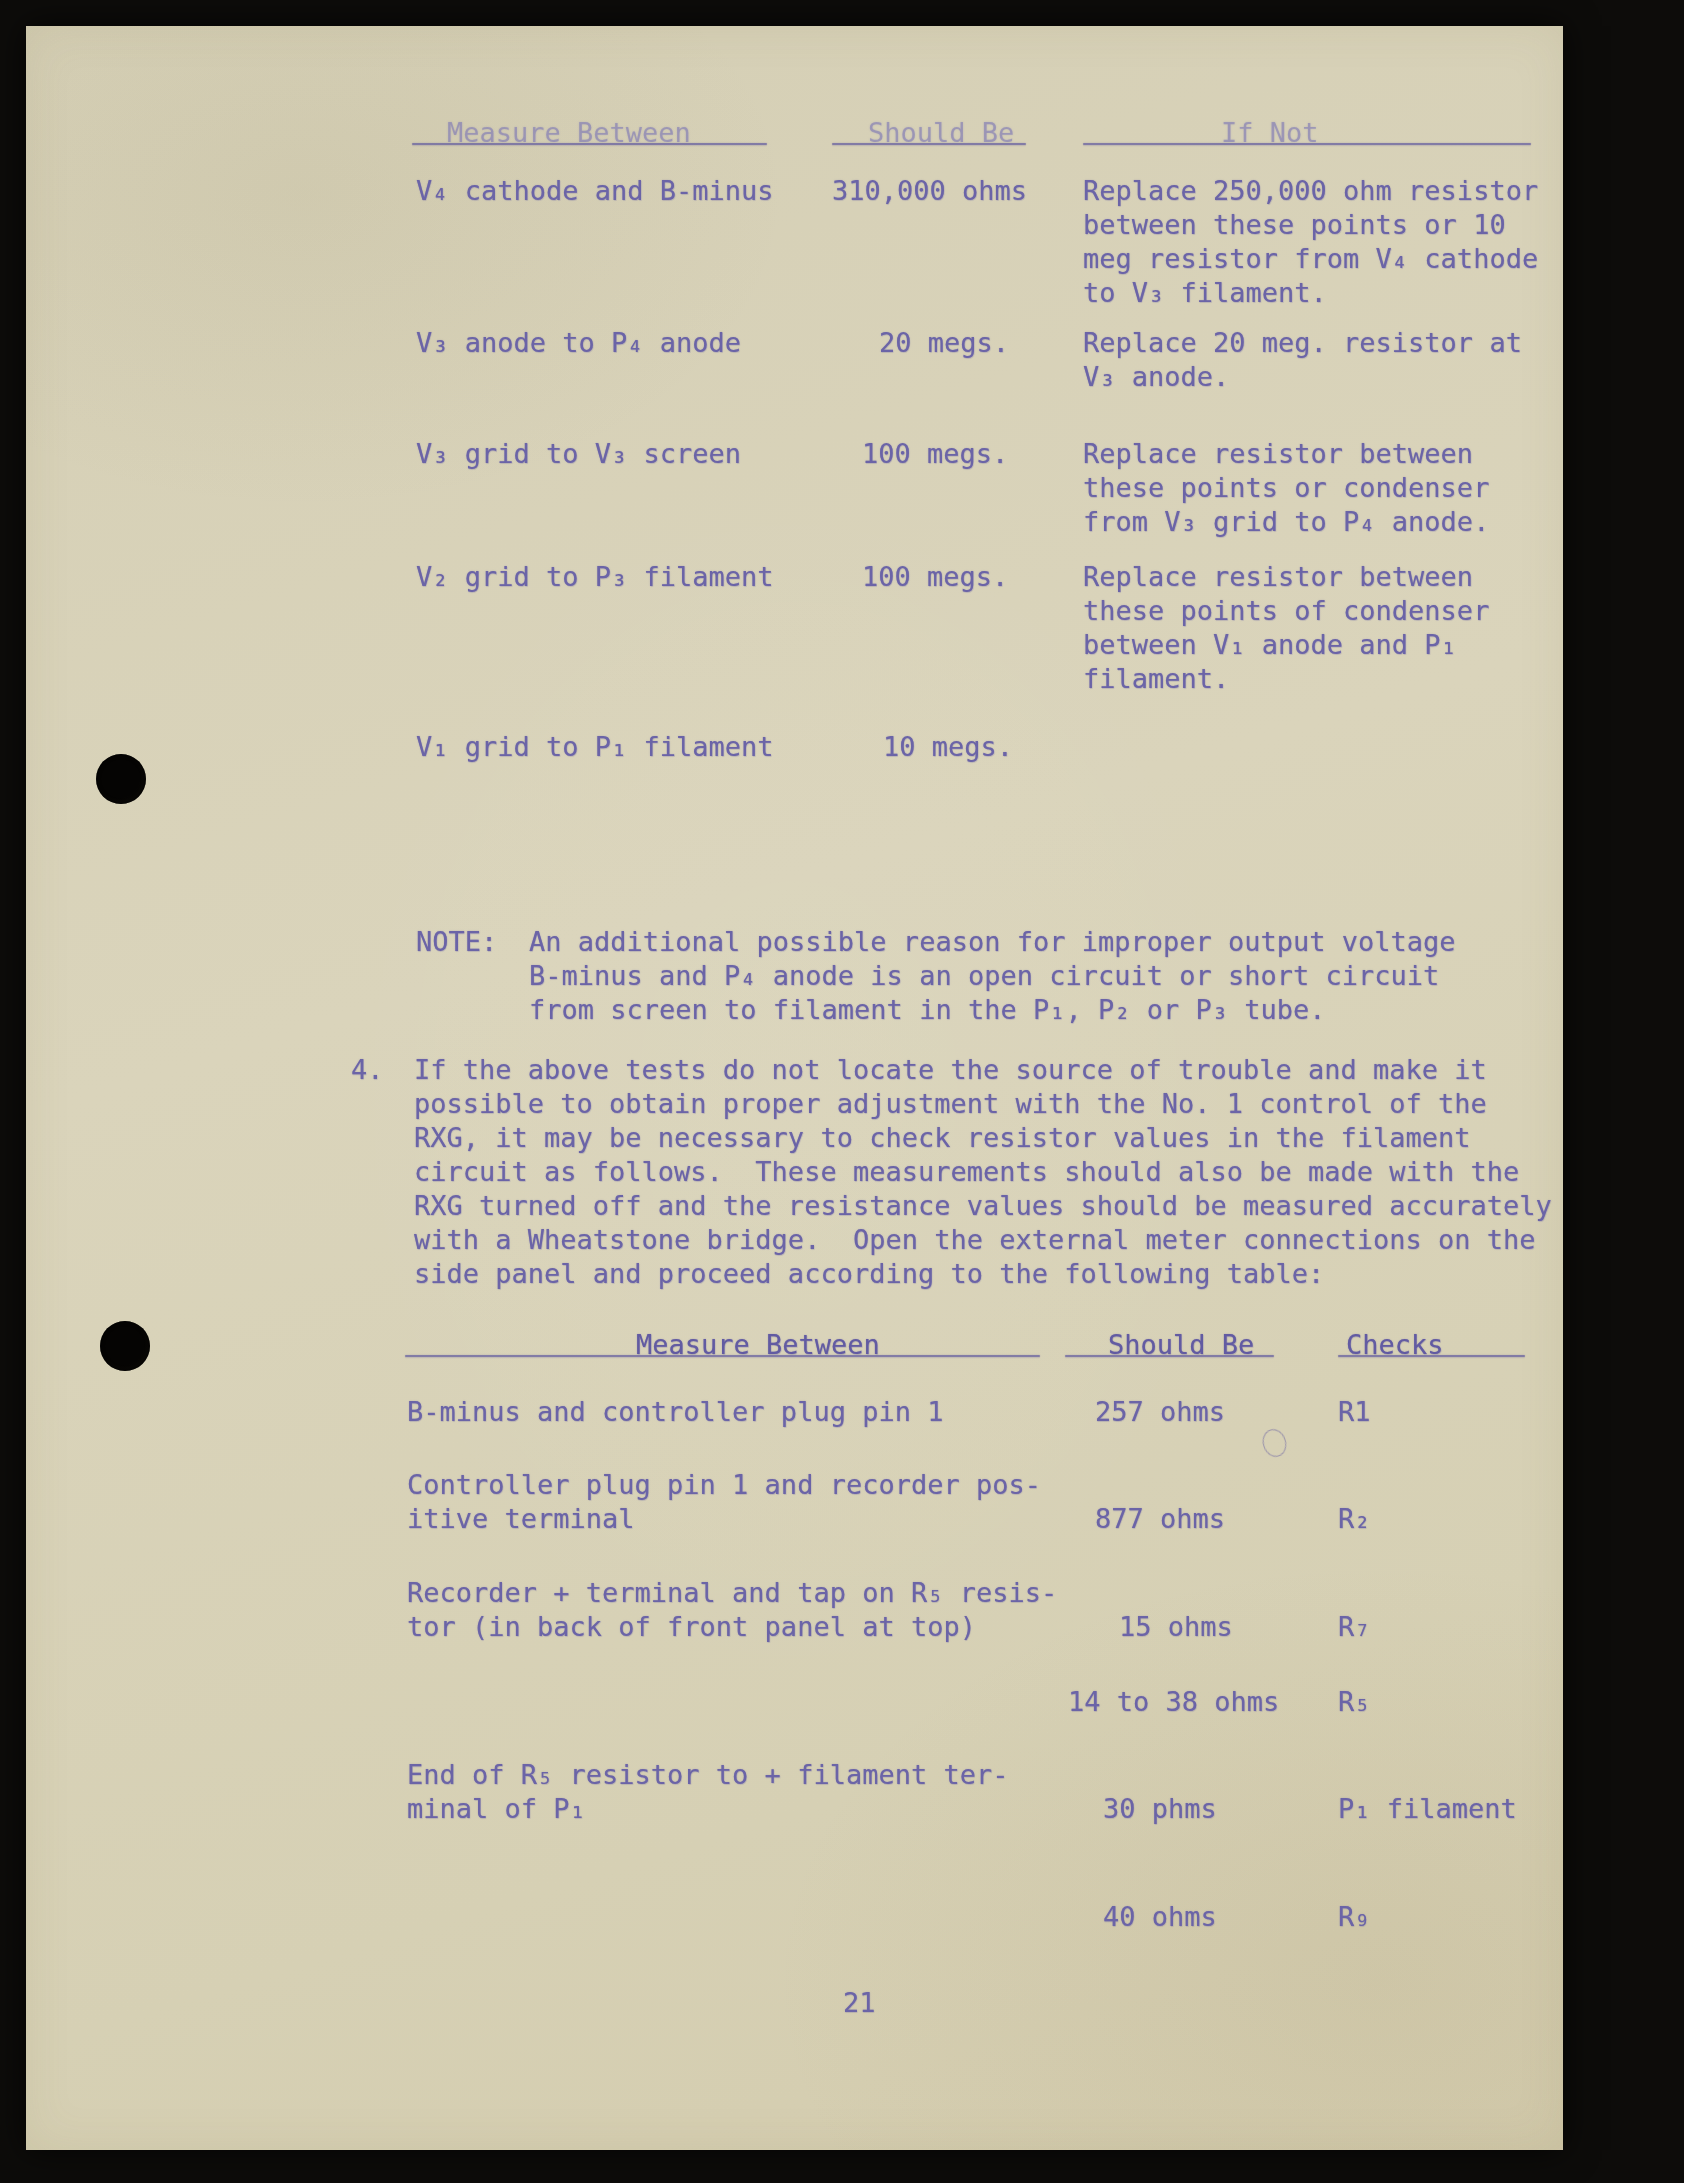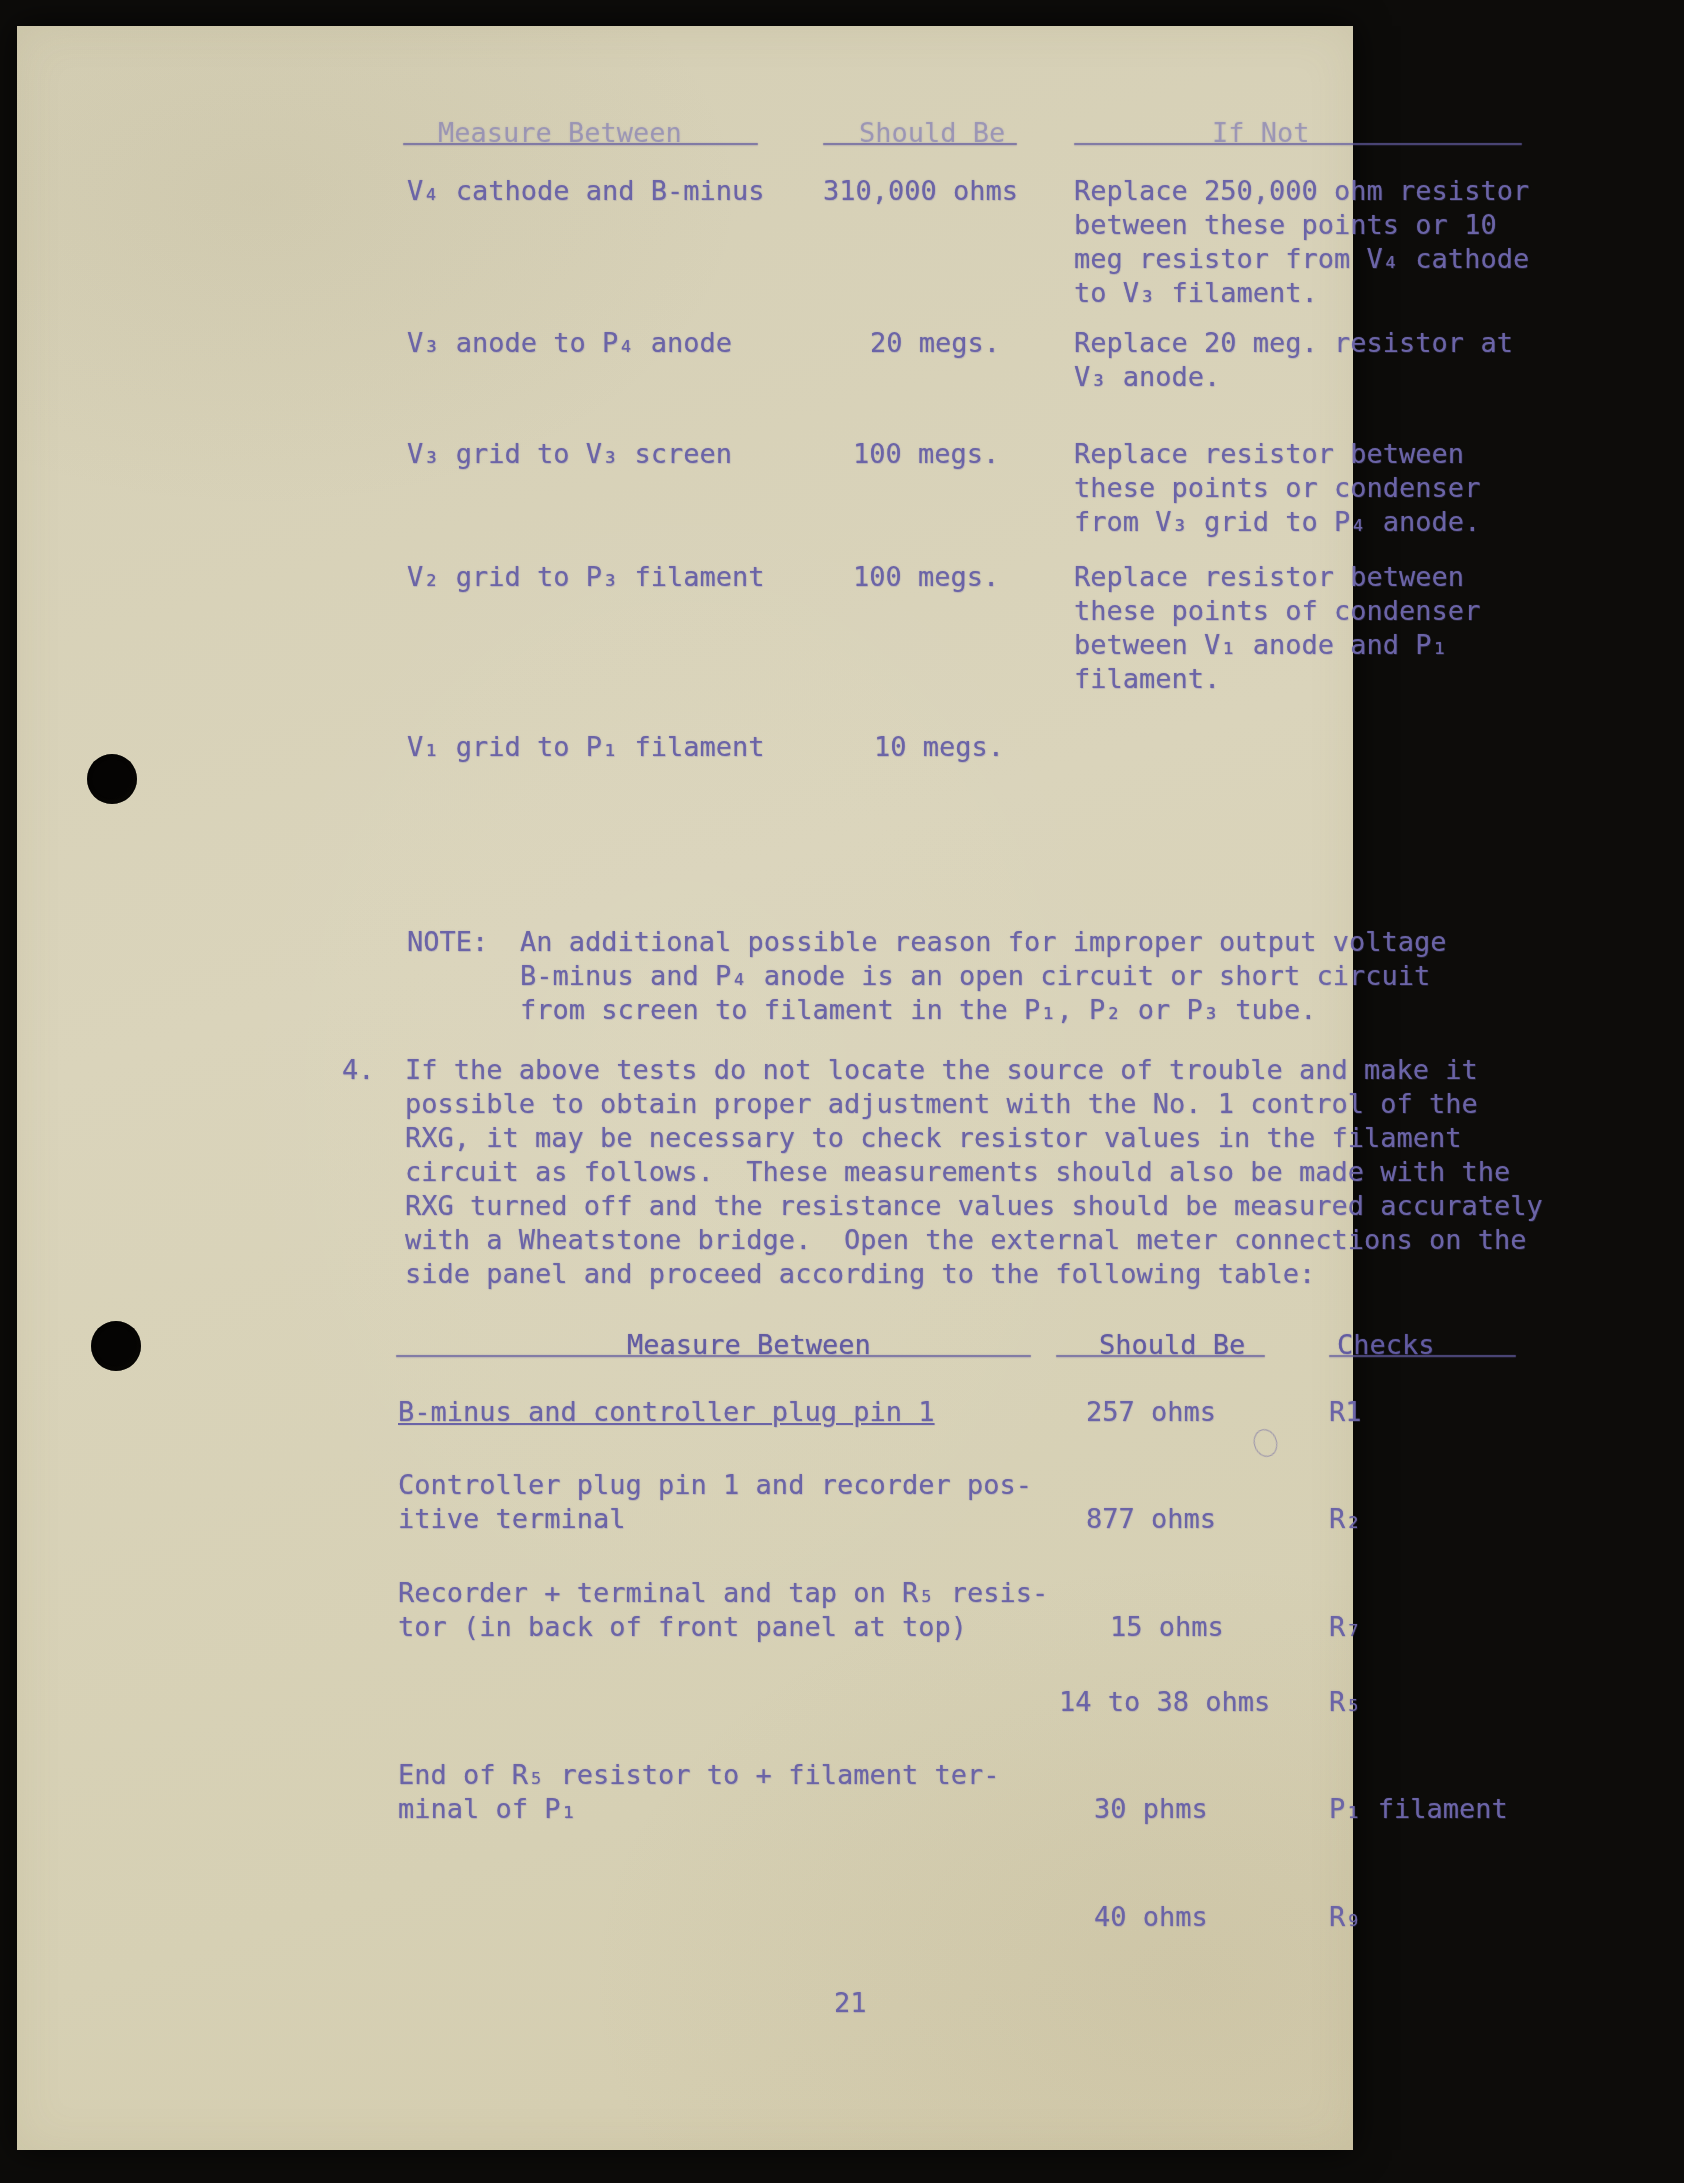--- a/index.html
+++ b/index.html
@@ -2,21 +2,21 @@
 <html style="font-size:9.4px"><head>
 <meta charset="utf-8">
 <style>
   html,body { margin:0; padding:0; background:#0d0c0a; }
   .stage {
     position:relative; width:1685px; height:2183px;
     background:#0d0c0a; overflow:hidden;
     font-family:"DejaVu Sans Mono","DejaVu Sans","Liberation Mono",monospace;
   }
   .paper {
-    position:absolute; left:17px; top:26px; width:1336px; height:2124px;
+    position:absolute; left:26px; top:26px; width:1537px; height:2124px;
     background:
       radial-gradient(819px 527px at 18% 8%, rgba(125,115,75,0.07), transparent 60%),
       radial-gradient(936px 644px at 88% 92%, rgba(145,128,82,0.10), transparent 65%),
       radial-gradient(702px 936px at 50% 50%, rgba(255,255,245,0.05), transparent 70%),
       linear-gradient(163deg, #d5cfb5 0%, #dad4bb 42%, #d6d0b4 78%, #d4ccae 100%);
     box-shadow: 0 0 32px rgba(0,0,0,0.75), inset 0 0 47px rgba(120,105,60,0.10);
   }
   .t {
     position:absolute; white-space:pre;
     font-size:27px; line-height:34px;
@@ -110,21 +110,21 @@
 with a Wheatstone bridge.  Open the external meter connections on the
 side panel and proceed according to the following table:</div>
 
     <div class="t head2" style="left:610px; top:1302px;">Measure Between</div>
     <div class="t head2" style="left:1082px; top:1302px;">Should Be</div>
     <div class="t head2" style="left:1320px; top:1302px;">Checks</div>
     <div class="ul" style="left:379px; top:1329px; width:635px;"></div>
     <div class="ul" style="left:1039px; top:1329px; width:209px;"></div>
     <div class="ul" style="left:1312px; top:1329px; width:187px;"></div>
 
-    <div class="t" style="left:381px; top:1369px;text-decoration:underline;">B-minus and controller plug pin 1</div>
+    <div class="t" style="left:381px; top:1369px;">B-minus and controller plug pin 1</div>
     <div class="t" style="left:1069px; top:1369px;">257 ohms</div>
     <div class="t" style="left:1312px; top:1369px;">R1</div>
     <div class="circle-mark" style="left:1237px; top:1403px;"></div>
 
     <div class="t" style="left:381px; top:1442px;">Controller plug pin 1 and recorder pos-
 itive terminal</div>
     <div class="t" style="left:1069px; top:1476px;">877 ohms</div>
     <div class="t" style="left:1312px; top:1476px;">R₂</div>
 
     <div class="t" style="left:381px; top:1550px;">Recorder + terminal and tap on R₅ resis-

